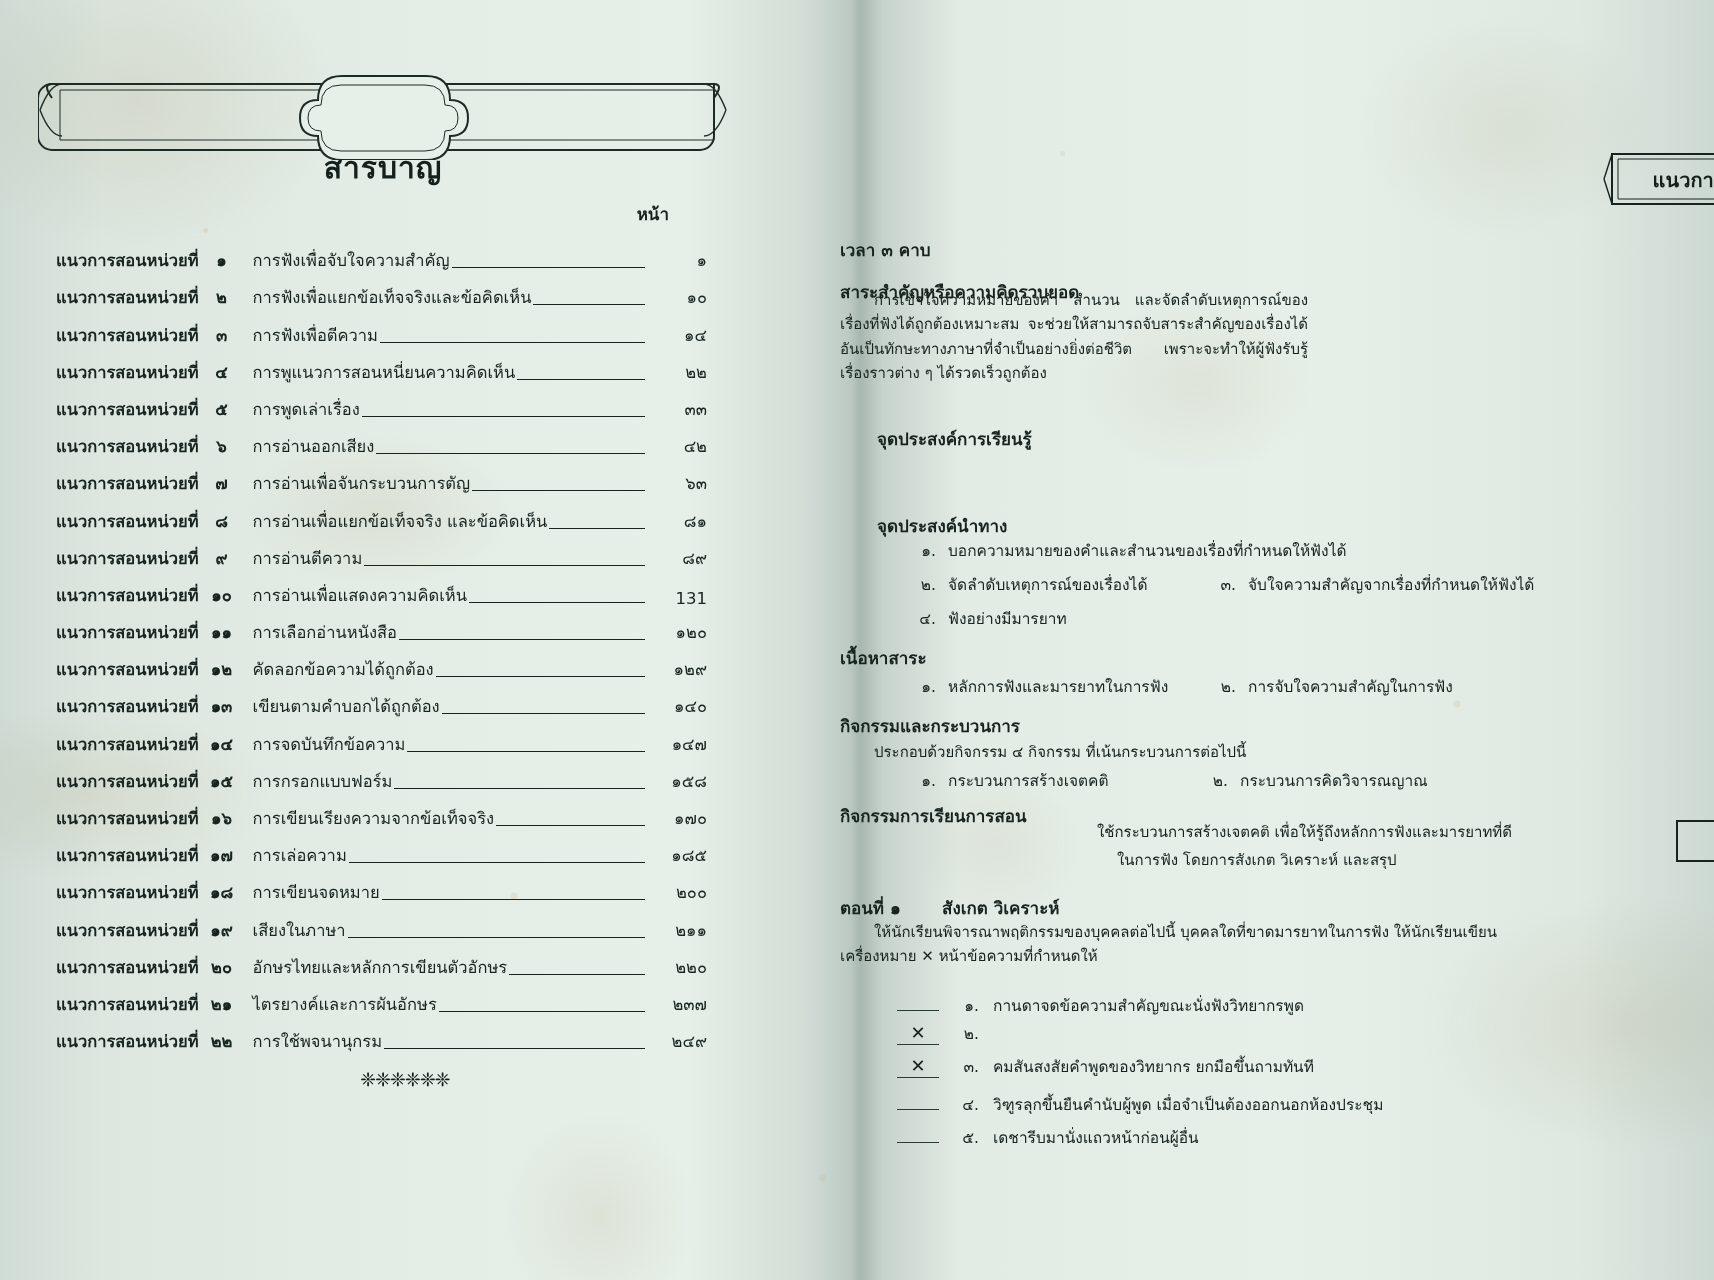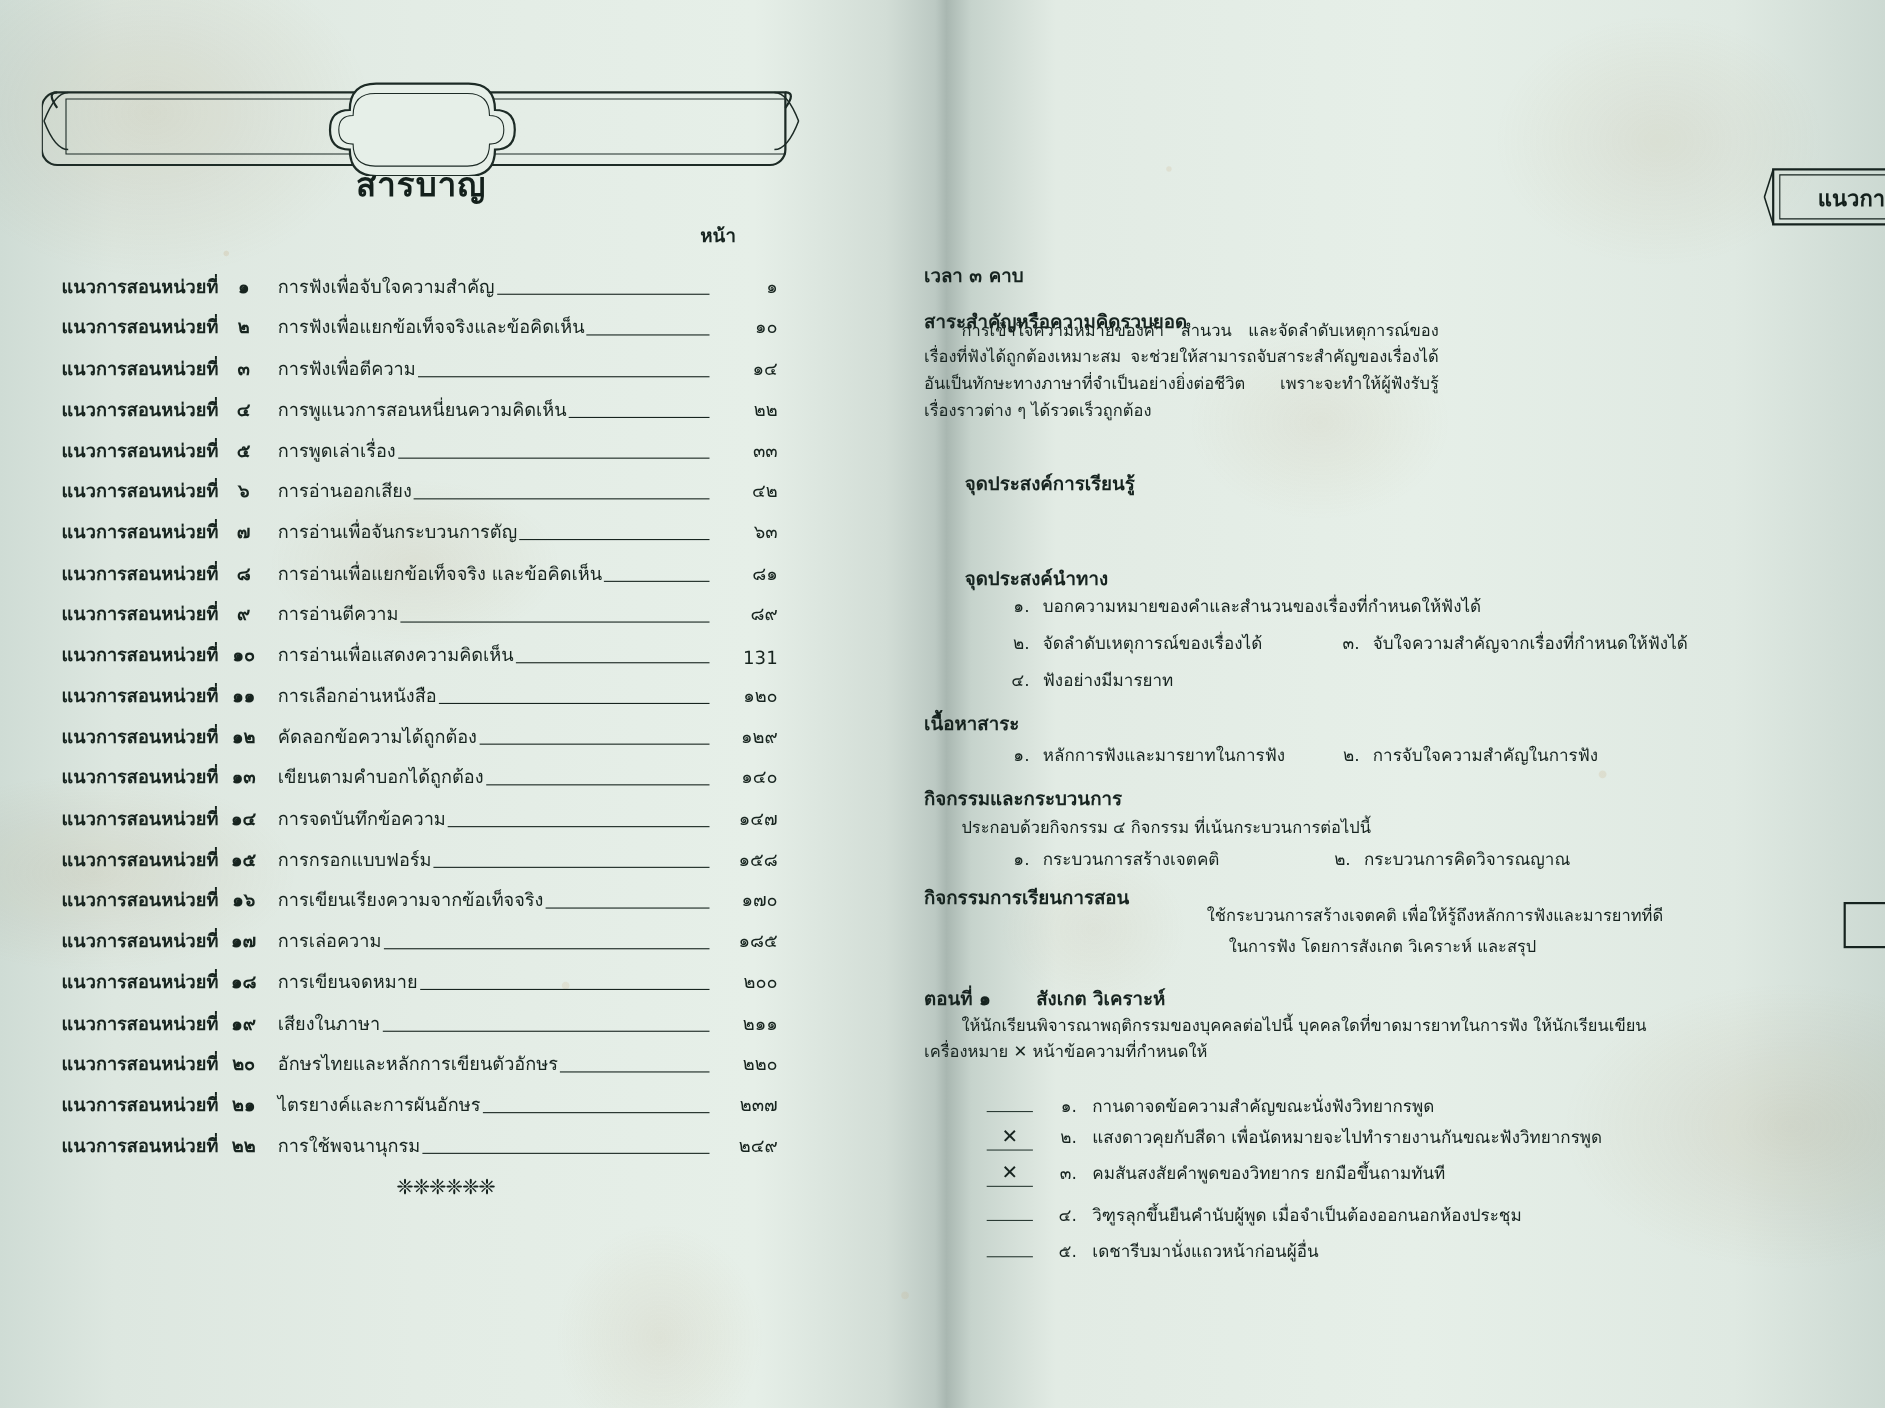--- a/index.html
+++ b/index.html
@@ -362,21 +362,20 @@
 
     <div id="checklist" style="position:absolute;left:140px;top:988px;">
         <div style="display: flex; align-items: baseline; height: 33px; font-size: 15.5px; color: rgb(22, 35, 31);">
           <span style="width:42px;text-align:center;font-size:18px;font-weight:bold;border-bottom:1.2px solid #2a3a34;height:22px;line-height:22px;"></span>
           <span style="width:40px;text-align:right;padding-right:14px;">๑.</span>
           <span>กานดาจดข้อความสำคัญขณะนั่งฟังวิทยากรพูด</span>
         </div>
         <div style="display: flex; align-items: baseline; height: 33px; font-size: 15.5px; color: rgb(22, 35, 31);">
           <span style="width:42px;text-align:center;font-size:18px;font-weight:bold;border-bottom:1.2px solid #2a3a34;height:22px;line-height:22px;">✕</span>
           <span style="width:40px;text-align:right;padding-right:14px;">๒.</span>
-          <span>แสงดาวคุยกับสีดา เพื่อนัดหมายจะไปทำรายงานกันขณะฟังวิทยากรพูด</span>
         </div>
         <div style="display: flex; align-items: baseline; height: 33px; font-size: 15.5px; color: rgb(22, 35, 31);">
           <span style="width:42px;text-align:center;font-size:18px;font-weight:bold;border-bottom:1.2px solid #2a3a34;height:22px;line-height:22px;">✕</span>
           <span style="width:40px;text-align:right;padding-right:14px;">๓.</span>
           <span>คมสันสงสัยคำพูดของวิทยากร ยกมือขึ้นถามทันที</span>
         </div>
         <div style="display: flex; align-items: baseline; height: 33px; font-size: 15.5px; color: rgb(22, 35, 31);">
           <span style="width:42px;text-align:center;font-size:18px;font-weight:bold;border-bottom:1.2px solid #2a3a34;height:22px;line-height:22px;"></span>
           <span style="width:40px;text-align:right;padding-right:14px;">๔.</span>
           <span>วิฑูรลุกขึ้นยืนคำนับผู้พูด เมื่อจำเป็นต้องออกนอกห้องประชุม</span>

